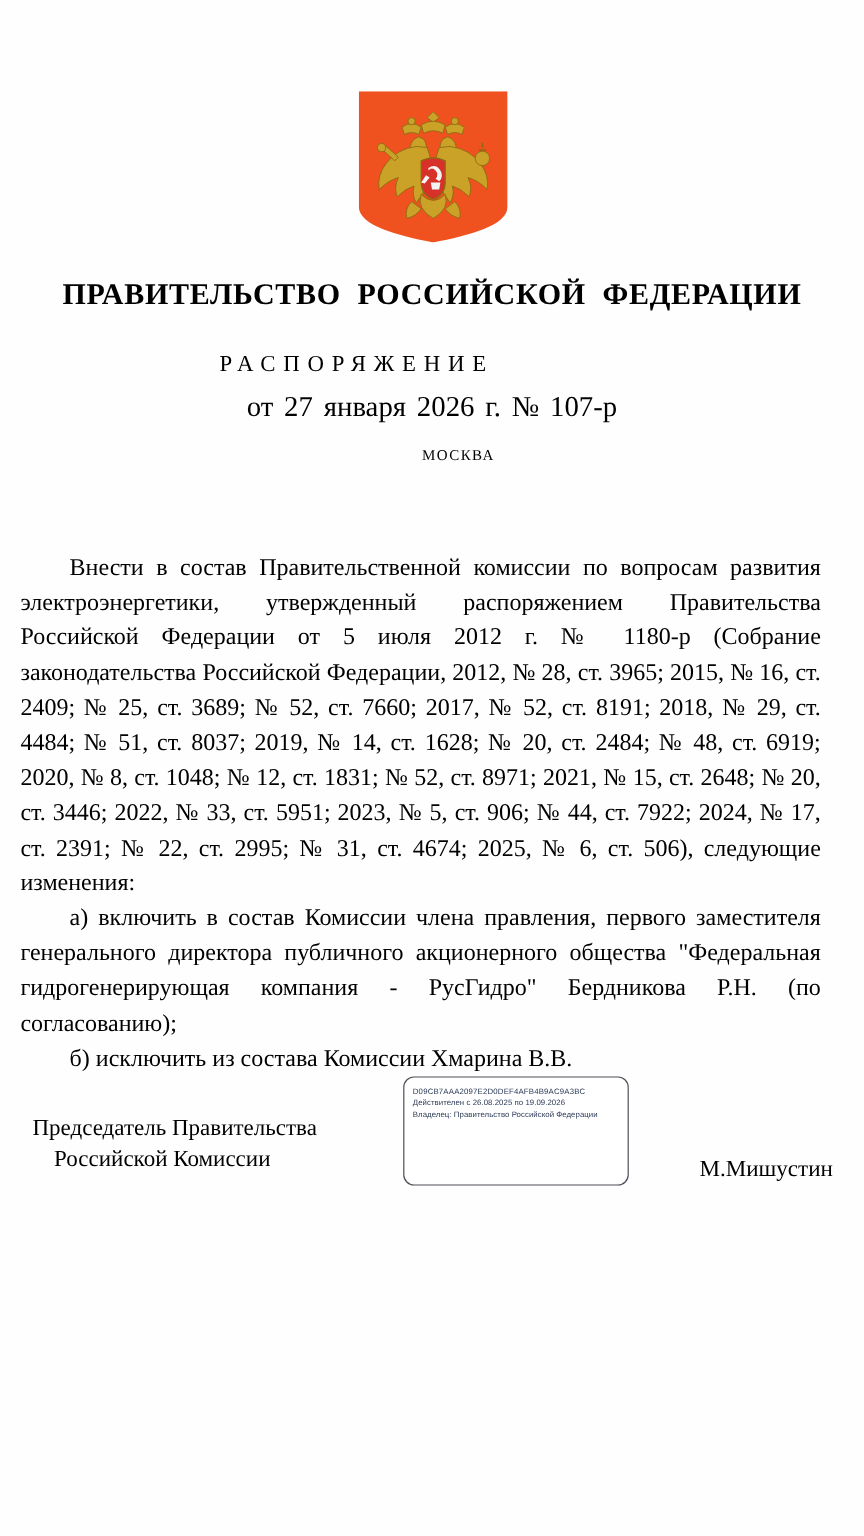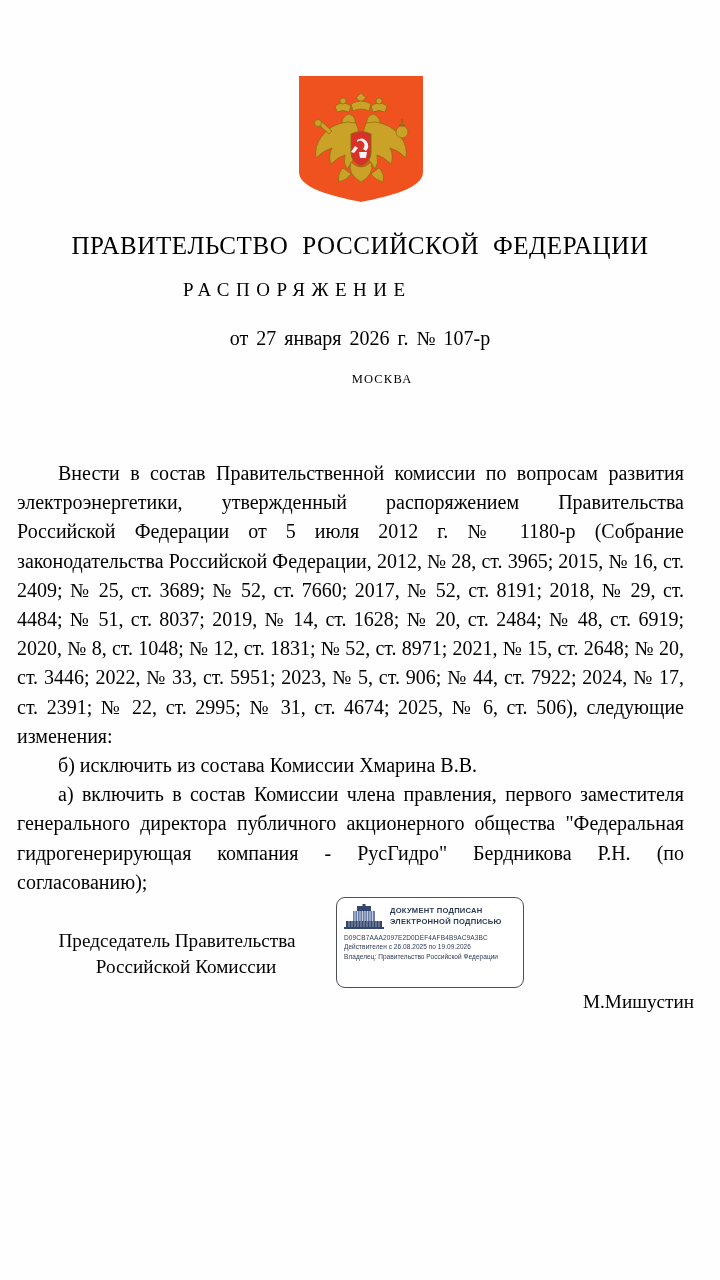--- a/index.html
+++ b/index.html
@@ -37,43 +37,43 @@
   .emblem-svg { display: block; width: 124px; height: 126px; }
 
   
   .doc-title {
     position: absolute;
     left: 0;
     top: 232px;
     width: 720px;
     text-align: center;
     font-size: 25px;
-    font-weight: normal;
+    font-weight: bold;
     letter-spacing: 0.6px;
     word-spacing: 7px;
     line-height: 1.1;
   }
   .doc-kind {
     position: absolute;
     left: 0;
-    top: 280px;
+    top: 294px;
     width: 588px;
     text-align: center;
     font-size: 19px;
     letter-spacing: 6.5px;
     text-indent: 6.5px;
     line-height: 1.1;
   }
   .doc-date {
     position: absolute;
     left: 0;
     top: 327px;
     width: 720px;
     text-align: center;
-    font-size: 20px;
+    font-size: 24px;
     word-spacing: 3px;
     line-height: 1.1;
   }
   .doc-city {
     position: absolute;
     left: 0;
     top: 373px;
     width: 720px;
     text-align: center;
     font-size: 12.5px;
@@ -101,27 +101,27 @@
   .para.last-left { text-align: justify; }
 
   
   .sign-left {
     position: absolute;
     left: 27px;
     top: 928px;
     width: 300px;
     font-size: 19.2px;
     line-height: 26px;
-    text-align: center;
+    text-align: left;
   }
   .sign-left .line2 { padding-left: 18px; }
   .sign-right {
     position: absolute;
     left: 500px;
-    top: 989px;
+    top: 962px;
     width: 194px;
     font-size: 19.2px;
     line-height: 26px;
     text-align: right;
   }
 
   
   .stamp {
     position: absolute;
     left: 336px;
@@ -210,51 +210,32 @@
     </svg>
   </div>
 
   <div class="doc-title">ПРАВИТЕЛЬСТВО  РОССИЙСКОЙ  ФЕДЕРАЦИИ</div>
   <div class="doc-kind">РАСПОРЯЖЕНИЕ</div>
   <div class="doc-date">от 27 января 2026 г. № 107-р</div>
   <div class="doc-city">МОСКВА</div>
 
   <div class="body-block">
     <p class="para">Внести в состав Правительственной комиссии по вопросам развития электроэнергетики, утвержденный распоряжением Правительства Российской Федерации от 5 июля 2012 г. № 1180-р (Собрание законодательства Российской Федерации, 2012, № 28, ст. 3965; 2015, № 16, ст. 2409; № 25, ст. 3689; № 52, ст. 7660; 2017, № 52, ст. 8191; 2018, № 29, ст. 4484; № 51, ст. 8037; 2019, № 14, ст. 1628; № 20, ст. 2484; № 48, ст. 6919; 2020, № 8, ст. 1048; № 12, ст. 1831; № 52, ст. 8971; 2021, № 15, ст. 2648; № 20, ст. 3446; 2022, № 33, ст. 5951; 2023, № 5, ст. 906; № 44, ст. 7922; 2024, № 17, ст. 2391; № 22, ст. 2995; № 31, ст. 4674; 2025, № 6, ст. 506), следующие изменения:</p>
+    <p class="para">а) включить в состав Комиссии члена правления, первого заместителя генерального директора публичного акционерного общества "Федеральная гидрогенерирующая компания - РусГидро" Бердникова Р.Н. (по согласованию);</p>
     <p class="para last-left">б) исключить из состава Комиссии Хмарина В.В.</p>
-    <p class="para">а) включить в состав Комиссии члена правления, первого заместителя генерального директора публичного акционерного общества "Федеральная гидрогенерирующая компания - РусГидро" Бердникова Р.Н. (по согласованию);</p>
   </div>
 
   <div class="sign-left">
     <div class="line1">Председатель Правительства</div>
     <div class="line2">Российской Комиссии</div>
   </div>
 
   <div class="sign-right">М.Мишустин</div>
 
   <div class="stamp">
-    <div class="stamp-head">
-      <svg class="stamp-icon" viewBox="0 0 40 25" aria-hidden="true">
-        <rect x="13" y="2" width="14" height="5" fill="#33476e"></rect>
-        <rect x="18.5" y="0" width="3" height="2.5" fill="#33476e"></rect>
-        <rect x="9" y="7" width="22" height="10" fill="#6b7fa8"></rect>
-        <g stroke="#ffffff" stroke-width="0.6">
-          <path d="M11 7 v10 M13.5 7 v10 M16 7 v10 M18.5 7 v10 M21 7 v10 M23.5 7 v10 M26 7 v10 M28.5 7 v10"></path>
-        </g>
-        <rect x="2" y="17" width="36" height="6" fill="#33476e"></rect>
-        <g stroke="#ffffff" stroke-width="0.5">
-          <path d="M5 17 v6 M8 17 v6 M11 17 v6 M14 17 v6 M17 17 v6 M20 17 v6 M23 17 v6 M26 17 v6 M29 17 v6 M32 17 v6 M35 17 v6"></path>
-        </g>
-        <rect x="0" y="23" width="40" height="2" fill="#33476e"></rect>
-      </svg>
-      <div class="stamp-head-text">
-        <div>ДОКУМЕНТ ПОДПИСАН</div>
-        <div>ЭЛЕКТРОННОЙ ПОДПИСЬЮ</div>
-      </div>
-    </div>
     <div class="stamp-body">
       <div class="row hash">D09CB7AAA2097E2D0DEF4AFB4B9AC9A3BC</div>
       <div class="row">Действителен с 26.08.2025 по 19.09.2026</div>
       <div class="row">Владелец: Правительство Российской Федерации</div>
     </div>
   </div>
 
 </div>
 
 </body></html>

